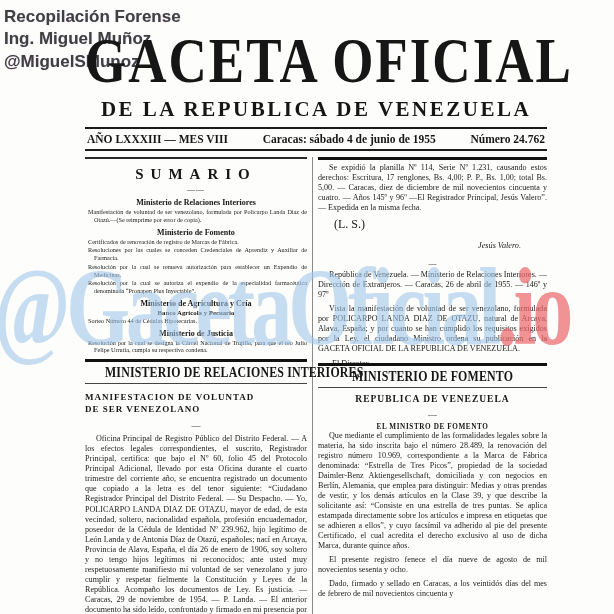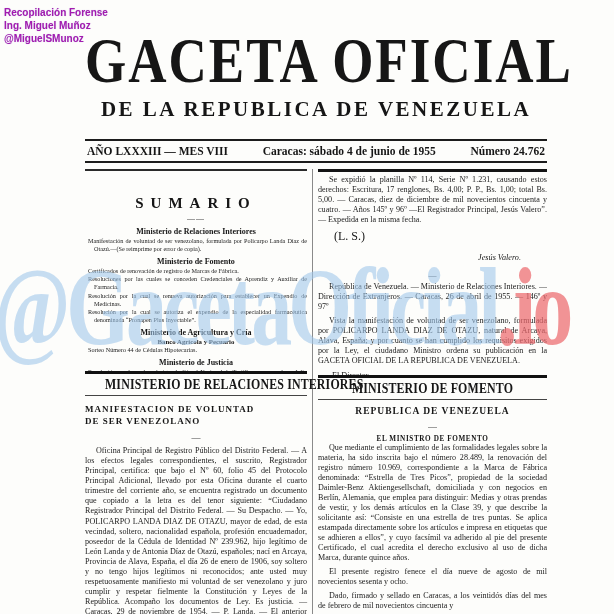--- a/index.html
+++ b/index.html
@@ -3,48 +3,48 @@
 <meta charset="utf-8">
 <style>
   html,body{margin:0;padding:0;}
   body{width:614px;height:614px;overflow:hidden;background:#ffffff;}
   .page{position:relative;width:614px;height:614px;background:#fdfdfb;
         font-family:"Liberation Serif", serif;color:#161616;overflow:hidden;}
 
   
   .credit{position:absolute;top:6px;left:4px;z-index:1;
           font-family:"Liberation Sans", sans-serif;font-weight:bold;
-          font-size:10px;line-height:1.32;color:#a21caf;
+          font-size:17px;line-height:1.32;color:#404040;
           text-shadow:0 0 1px rgba(120,80,200,.35);}
   .watermark{position:absolute;top:244px;left:-6px;z-index:5;pointer-events:none;
           font-family:"Liberation Serif", serif;font-weight:bold;
           font-size:82px;letter-spacing:-4px;white-space:nowrap;
           transform:scaleY(1.35);transform-origin:top left;
           color:rgba(158,199,235,.58);}
   .watermark .suffix{color:rgba(236,106,110,.72);}
 
   
   .sheet{position:absolute;left:85px;top:12px;width:462px;}
   .masthead{position:relative;z-index:2;text-align:center;padding-top:18px;}
   .mast-title{font-size:53px;font-weight:bold;letter-spacing:2px;line-height:1.0;
               transform:scaleY(1.18);transform-origin:top center;white-space:nowrap;}
   .mast-sub{font-size:21px;font-weight:bold;letter-spacing:2.5px;margin-top:14px;white-space:nowrap;}
   .date-row{display:flex;justify-content:space-between;align-items:center;
             border-top:2px solid #1c1c1c;border-bottom:2px solid #1c1c1c;
-            margin-top:17px;padding:4px 2px;font-weight:bold;font-size:11.5px;white-space:nowrap;}
+            margin-top:5px;padding:4px 2px;font-weight:bold;font-size:11.5px;white-space:nowrap;}
 
   
   .columns{display:flex;margin-top:6px;align-items:stretch;}
   .col-left{width:222px;border-top:2px solid #2a2a2a;padding-top:2px;}
   .col-div{width:1px;background:#8a8a8a;margin:0 5px;}
   .col-right{flex:1;border-top:3px solid #141414;padding-top:3px;}
 
   
   .sumario-block{height:198px;overflow:hidden;}
-  .sum-title{text-align:center;font-weight:bold;font-size:15px;letter-spacing:7px;margin:22px 0 2px 0;}
+  .sum-title{text-align:center;font-weight:bold;font-size:15px;letter-spacing:7px;margin:5px 0 2px 0;}
   .sum-dash{text-align:center;font-size:8px;letter-spacing:1px;margin-bottom:2px;}
   .sum-min{text-align:center;font-weight:bold;font-size:8px;margin:4px 0 1px 0;}
   .sum-sub{text-align:center;font-weight:bold;font-size:6.8px;margin:1px 0;}
   .sum-item{font-size:6.2px;line-height:1.25;text-align:justify;
             padding-left:9px;text-indent:-6px;margin:1px 0;color:#222;}
 
   
   .sec-block{border-top:3.5px solid #111;padding-top:2px;text-align:center;}
   .sec-title{font-weight:bold;font-size:14.5px;white-space:nowrap;
              transform:scaleX(.82);transform-origin:center;letter-spacing:.2px;}

